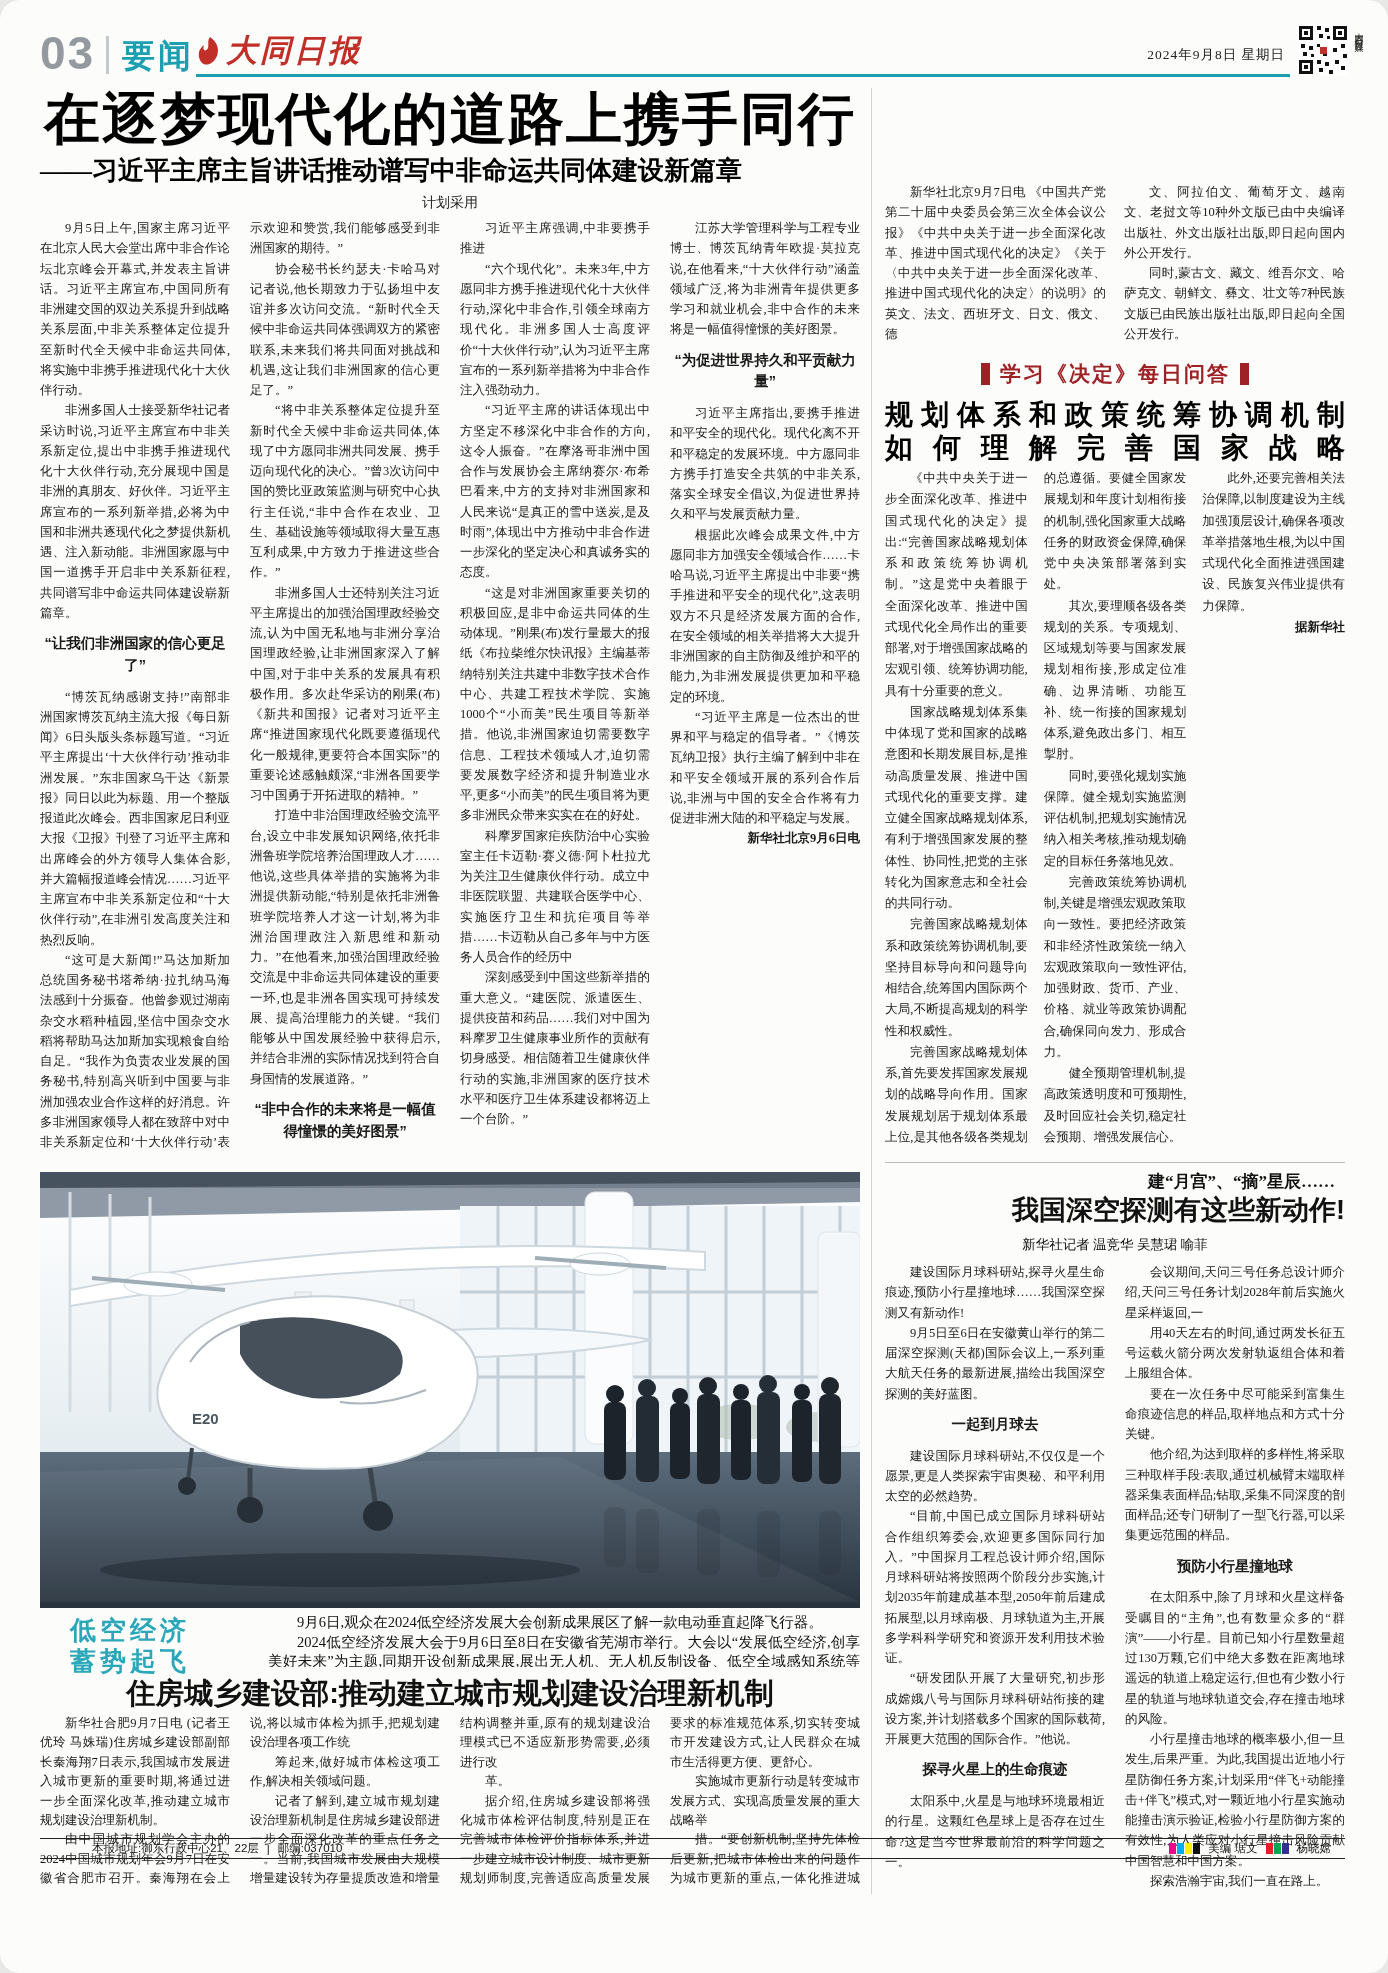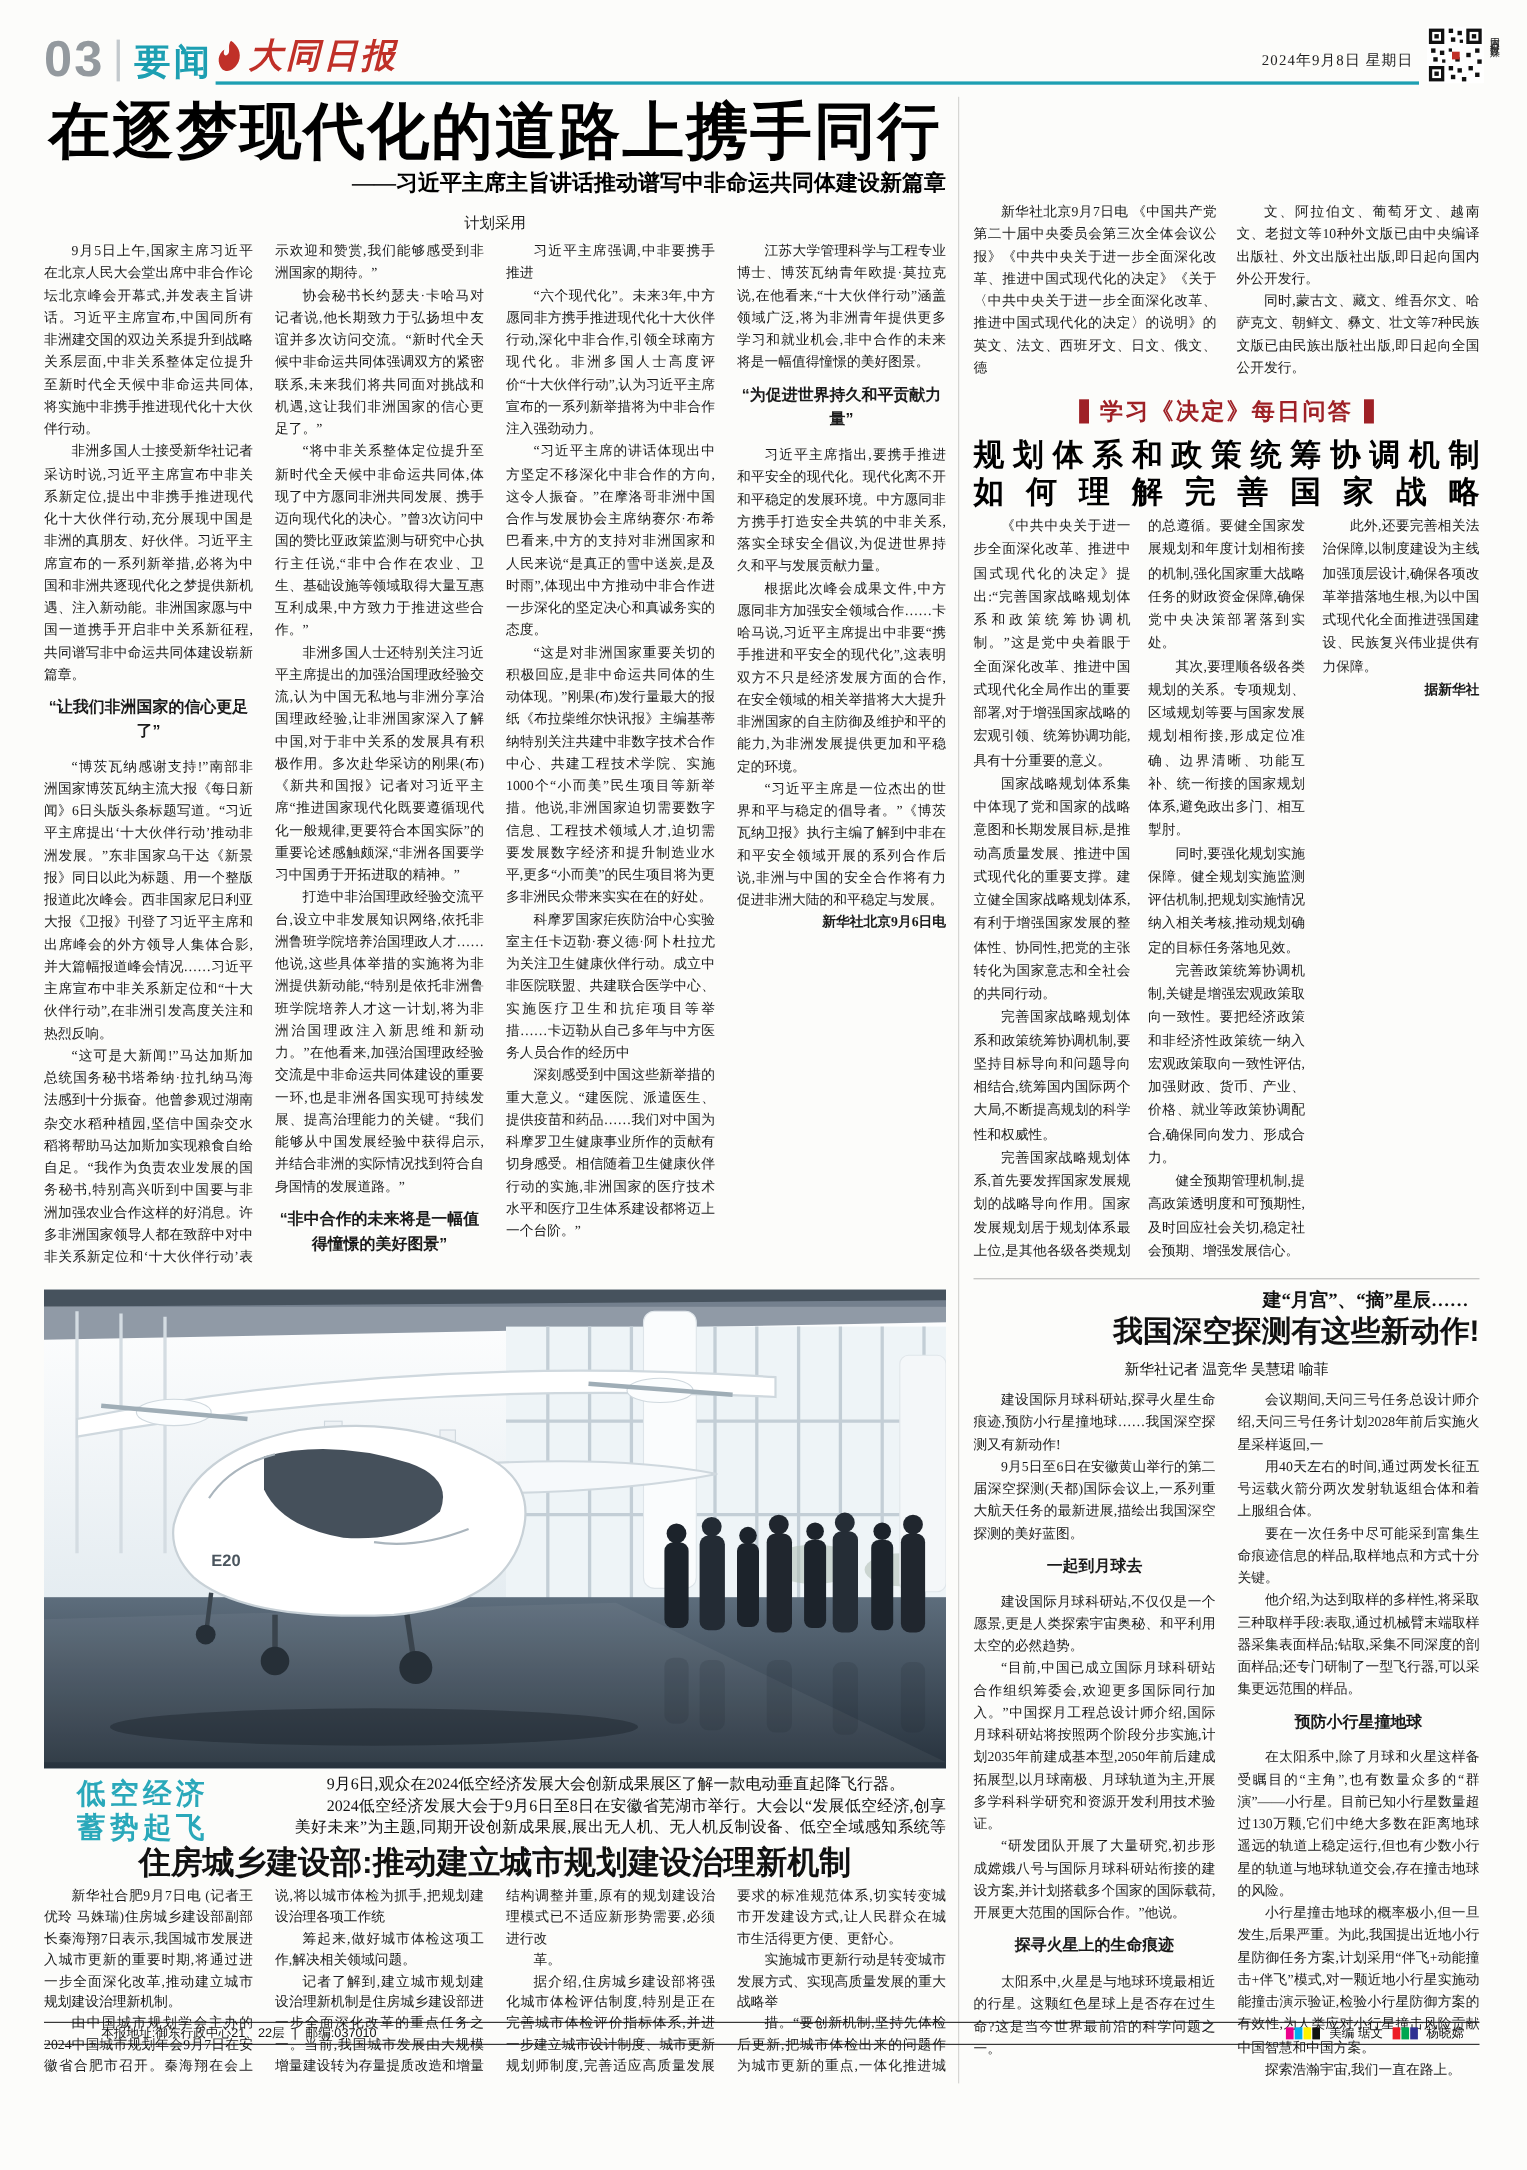--- a/index.html
+++ b/index.html
@@ -1,34 +1,34 @@
 <!DOCTYPE html>
 <html><head>
 <meta charset="utf-8">
 <style>
   html,body{margin:0;padding:0;background:#e8e8e6;}
   .page{position:relative;width:1388px;height:1973px;margin:0 auto;background:#fcfcfa;overflow:hidden;
-        font-family:"Liberation Serif","DejaVu Serif",serif;color:#111;}
+        font-family:"Liberation Serif","DejaVu Serif",serif;color:#111;border-radius:20px;}
   .abs{position:absolute;}
   .sans{font-family:"Liberation Sans","DejaVu Sans",sans-serif;}
 
   
   .pagenum{left:40px;top:26px;font-size:46px;font-weight:700;color:#93999e;letter-spacing:2px;}
   .hdr-bar{left:106px;top:36px;width:3px;height:38px;background:#c3c9cd;}
   .section-label{left:122px;top:34px;font-size:33px;font-weight:900;color:#1d9fb2;letter-spacing:3px;}
   .masthead{left:196px;top:30px;display:flex;align-items:center;gap:4px;}
   .masthead-text{font-size:31px;font-weight:900;color:#c03028;font-style:italic;letter-spacing:3px;}
   .hdr-date{left:1030px;top:46px;width:255px;text-align:right;font-size:13.5px;color:#222;letter-spacing:1px;}
   .hdr-rule{left:196px;top:74px;width:1094px;height:3px;background:#1d9fb2;}
   .qr{left:1297px;top:24px;}
   .qr-cap{left:1352px;top:26px;writing-mode:vertical-rl;font-size:9px;letter-spacing:2px;color:#222;}
 
   
   .lead-head{left:40px;top:82px;width:820px;text-align:center;font-size:56px;font-weight:900;letter-spacing:2px;color:#000;}
-  .lead-sub{left:40px;top:153px;width:820px;text-align:right;font-size:20px;font-weight:700;color:#000;}
+  .lead-sub{left:40px;top:153px;width:820px;text-align:left;font-size:26px;font-weight:700;color:#000;}
   .lead-byline{left:40px;top:194px;width:820px;text-align:center;font-size:14px;color:#222;}
 
   .colbox{column-fill:auto;text-align:justify;overflow:hidden;font-size:12.5px;line-height:1.62;color:#1a1a1a;}
   .colbox p.para{margin:0;text-indent:2em;}
   .colbox p.dateline{margin:0;text-indent:0;text-align:right;font-weight:700;}
   .colbox h5.colhead{margin:10px 4px;text-align:center;font-size:14.5px;font-weight:900;line-height:1.5;font-family:"Liberation Sans","DejaVu Sans",sans-serif;}
   .lead-body{left:40px;top:218px;width:820px;height:942px;column-count:4;column-gap:20px;}
 
   
   .plenum-head{left:885px;top:86px;width:460px;text-align:center;font-size:32px;font-weight:900;line-height:1.28;font-family:"Liberation Sans","DejaVu Sans",sans-serif;}

